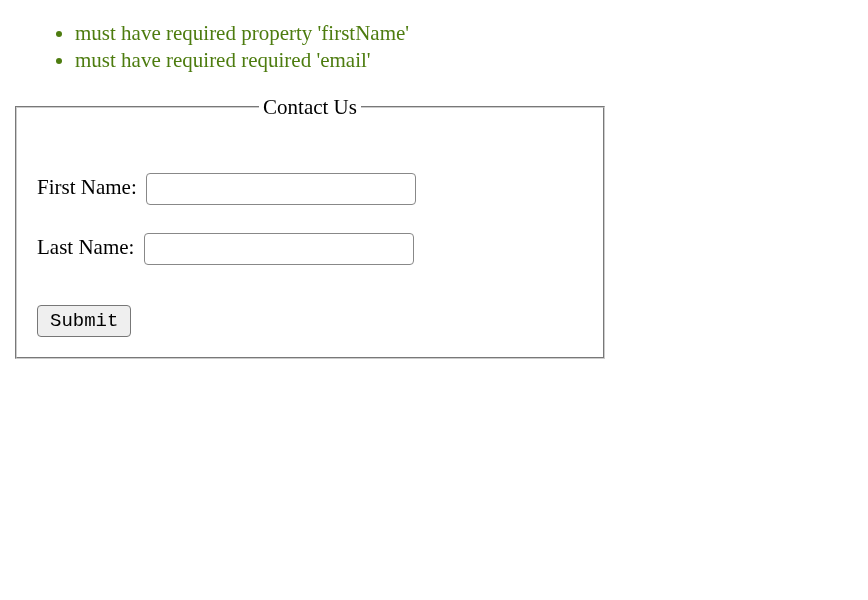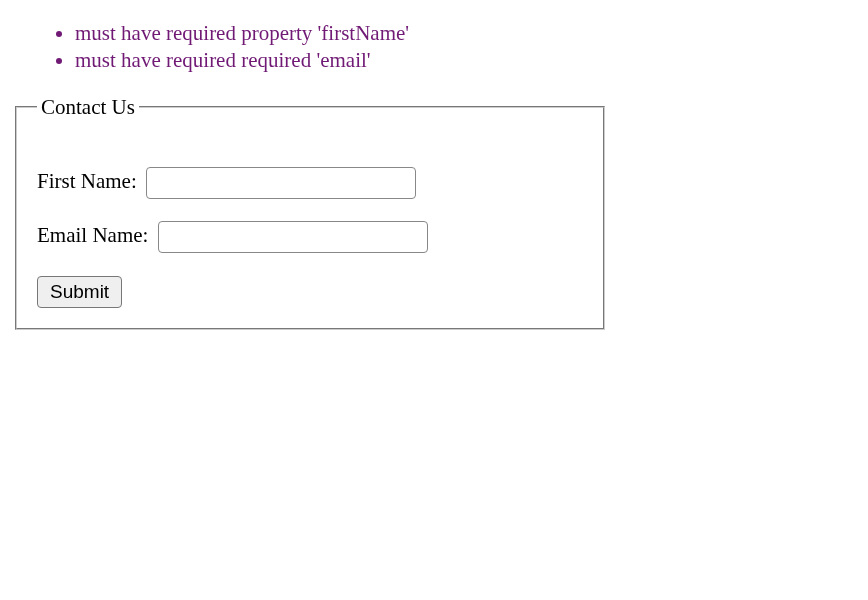--- a/index.html
+++ b/index.html
@@ -8,80 +8,81 @@
     body {
       margin: 0;
       padding: 10px 15px;
       font-family: "Times New Roman", Times, serif;
       font-size: 21px;
       color: #000;
     }
     ul.errors {
       margin: 10px 0 20px 0;
       padding-left: 60px;
-      color: #701a75;
+      color: #4d7c0f;
     }
     ul.errors li {
       line-height: 1.3;
       list-style: disc;
     }
     fieldset {
       border: 2px groove #ccc;
       width: 590px;
       padding: 25px 20px 20px 20px;
       margin: 0;
     }
     legend {
       font-size: 21px;
       padding: 0 4px;
+      text-align: center;
     }
     .field-row {
-      margin: 22px 0;
+      margin: 28px 0;
     }
     .field-row label {
       font-size: 21px;
       margin-right: 4px;
     }
     input[type="text"] {
       height: 32px;
       width: 270px;
       font-size: 16px;
       border: 1px solid #888;
       border-radius: 4px;
       padding: 2px 6px;
       background: #fff;
       vertical-align: baseline;
     }
     button.submit {
-      font-family: Liberation Sans, sans-serif;
+      font-family: Liberation Mono, monospace;
       font-size: 19px;
       padding: 4px 12px;
       background: #efefef;
       border: 1px solid #777;
       border-radius: 4px;
       cursor: pointer;
-      margin-top: 1px;
+      margin-top: 12px;
     }
   </style>
 </head>
 <body>
 
 <ul class="errors">
   <li>must have required property 'firstName'</li>
   <li>must have required required 'email'</li>
 </ul>
 
 <fieldset>
   <legend>Contact Us</legend>
 
   <div class="field-row">
     <label>First Name:</label>
     <input type="text" value="" style="">
   </div>
 
   <div class="field-row">
-    <label>Email Name:</label>
+    <label>Last Name:</label>
     <input type="text" value="" style="">
   </div>
 
 
   <button class="submit">Submit</button>
 </fieldset>
 
 </body></html>

